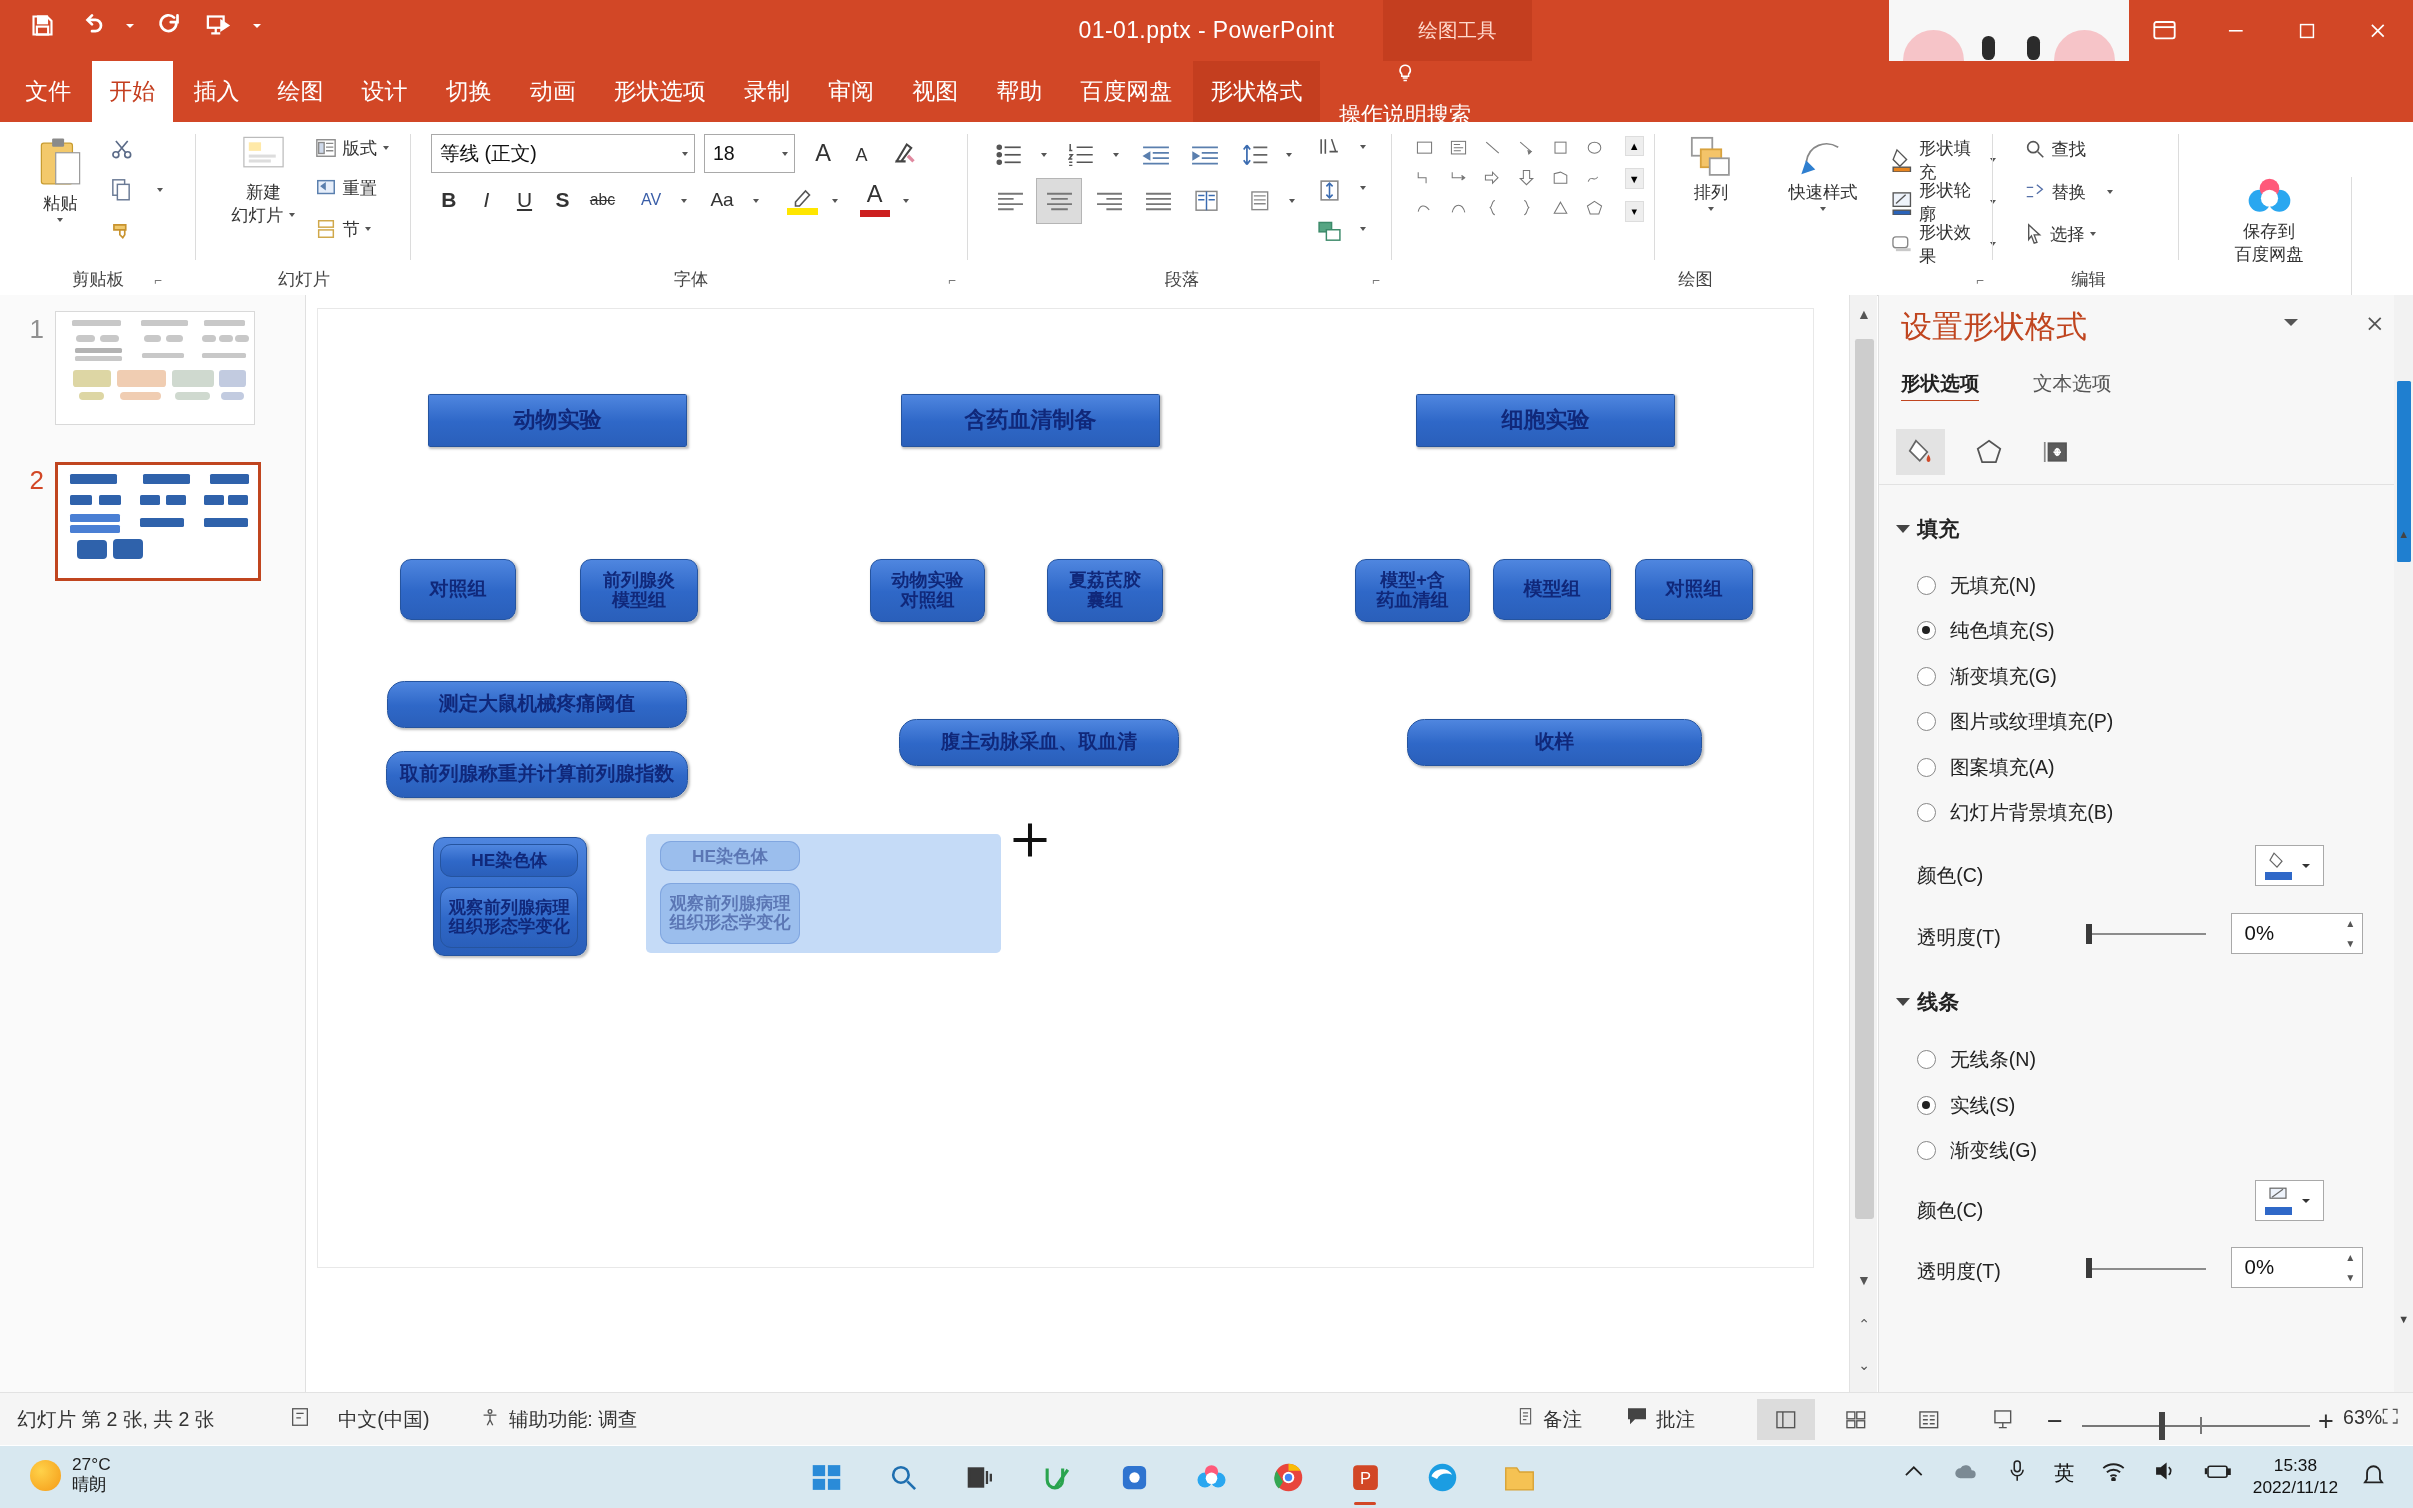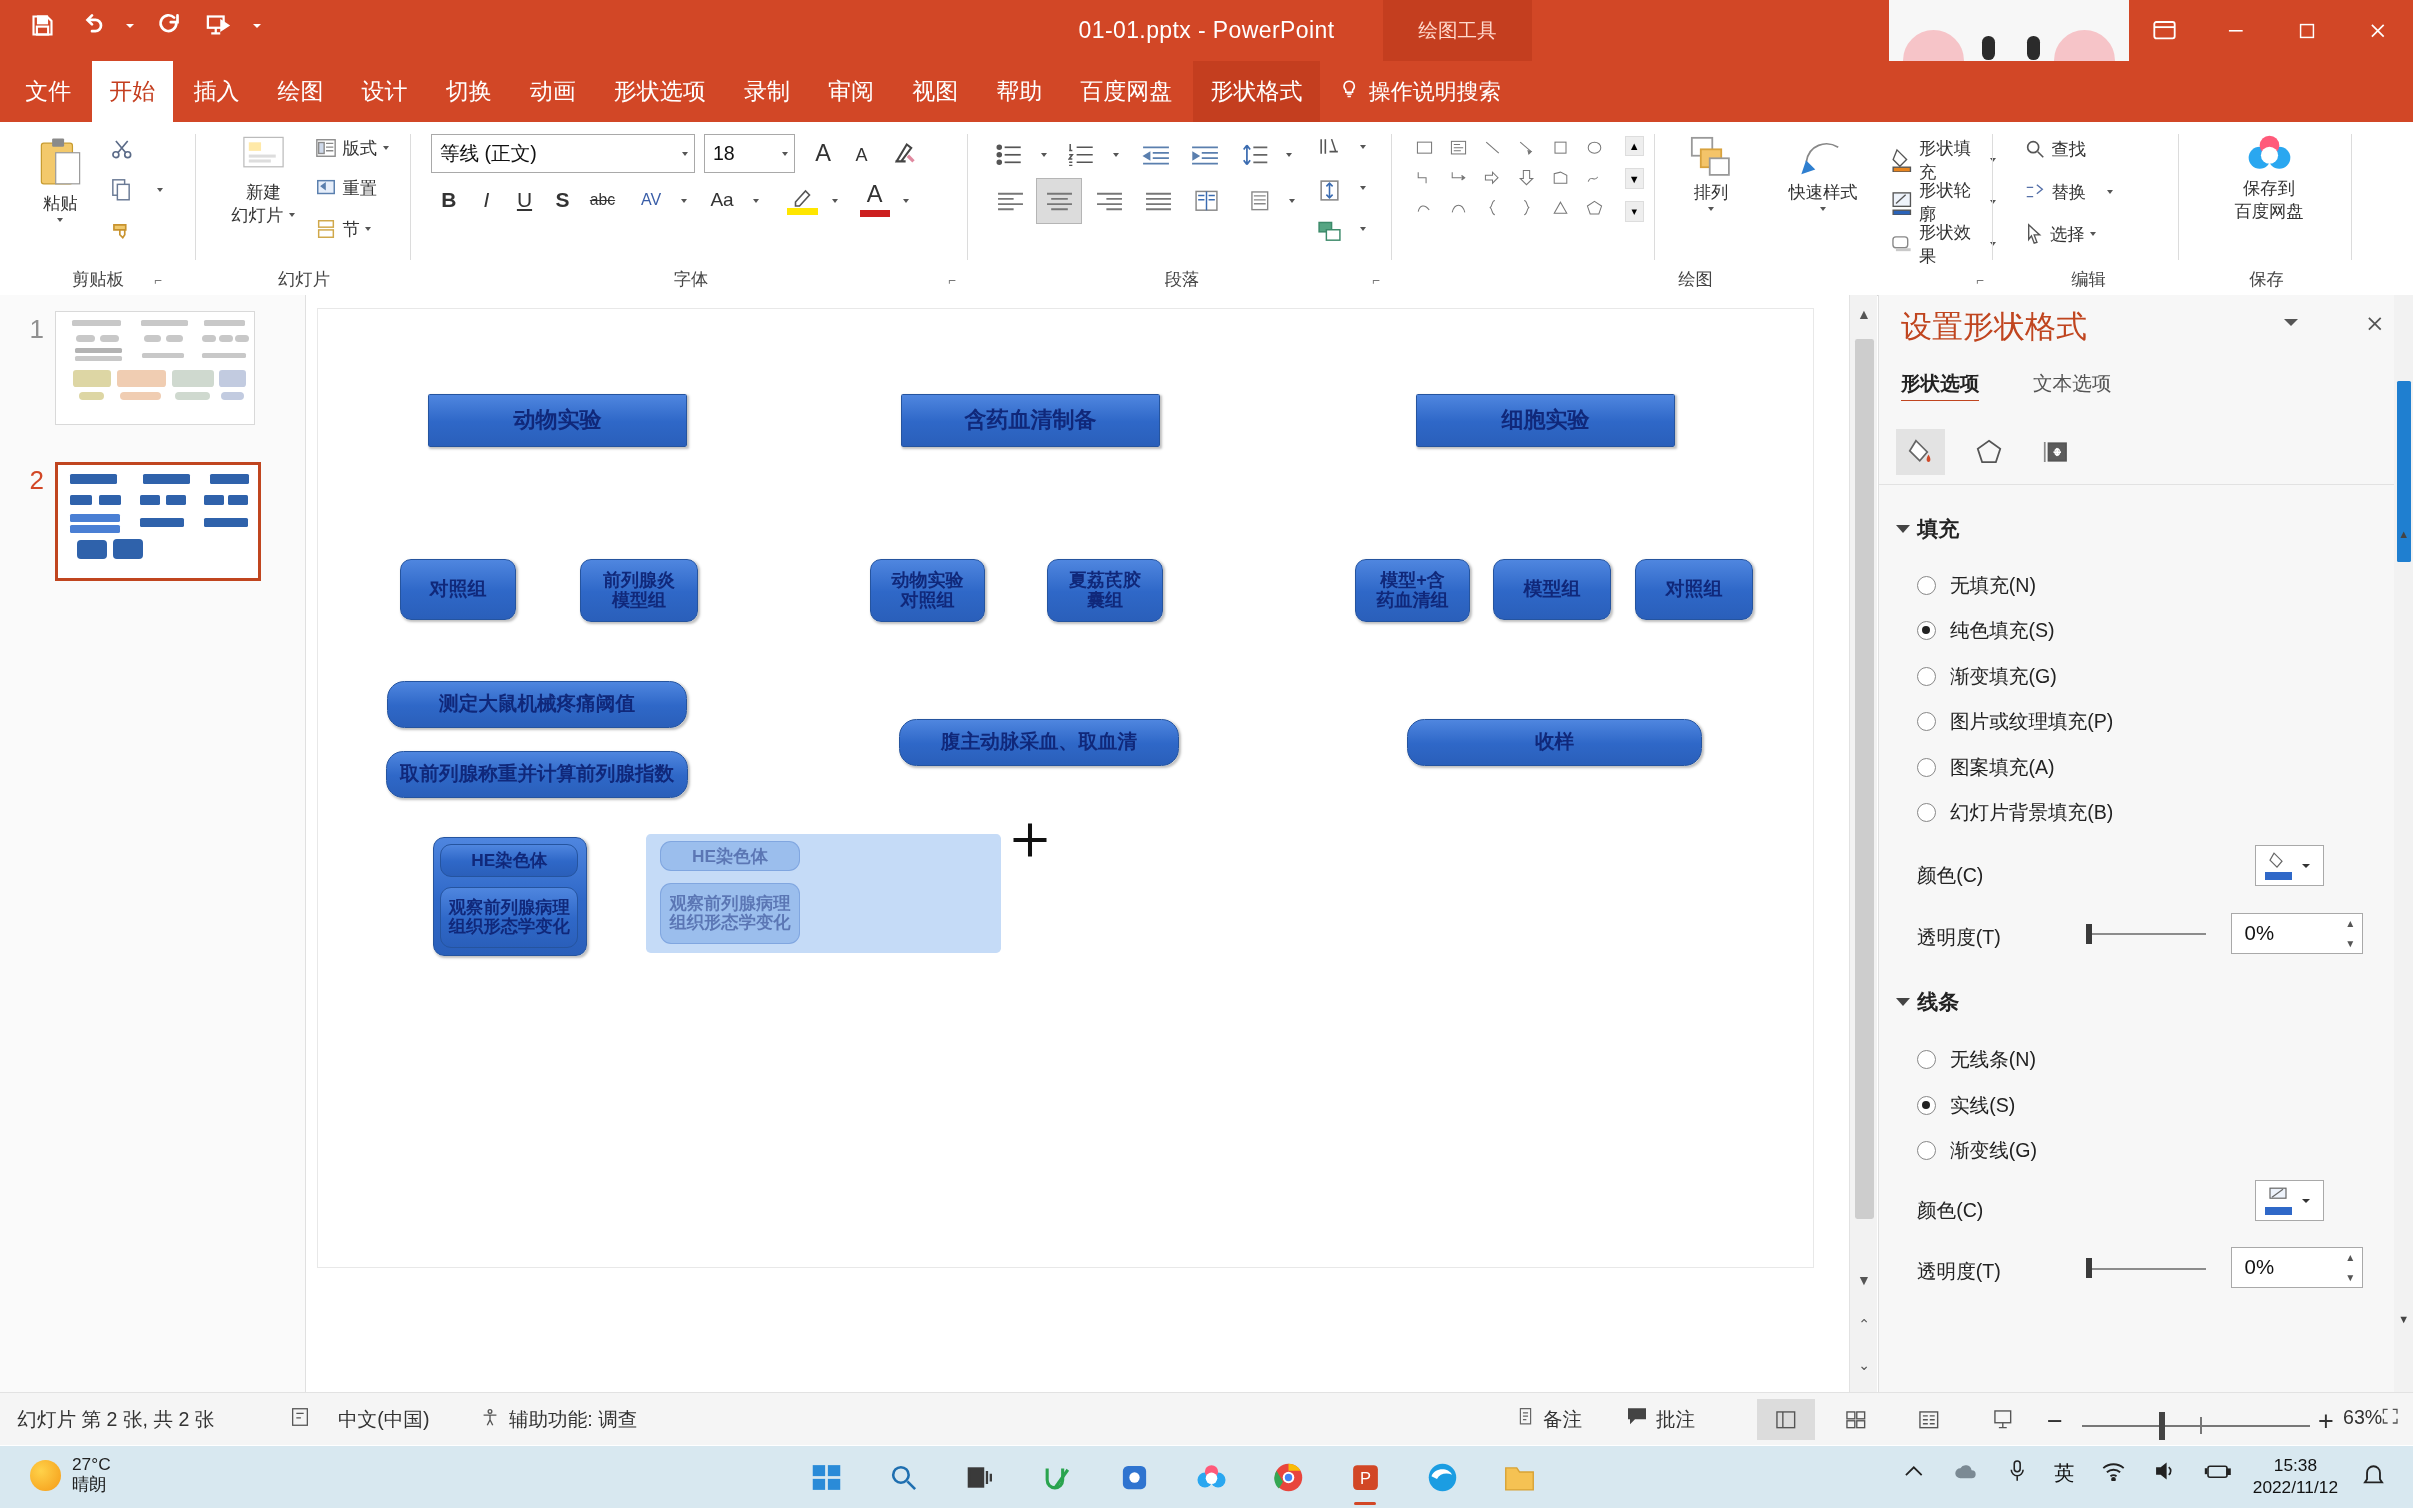--- a/index.html
+++ b/index.html
@@ -41,21 +41,21 @@
   .cheek { position:absolute; width:61px;height:61px;border-radius:50%; background:#f6c4c8; }
 
   
   .tabstrip { position:absolute; left:0; top:61px; width:2413px; height:61px; background:#d24726; }
   .tab {
     height:61px; padding:0 17.3px; display:inline-flex; align-items:center;
     color:#fff; font-size:23px; cursor:pointer; vertical-align:top;
   }
   .tab.active { background:#fff; color:#c43e1f; }
   .tab.ctxactive { background:#c43e1f; color:#fff; }
-  .tellme { display:inline-flex; align-items:center; gap:9.4px; height:61px; padding:0 15.7px; color:#fff; font-size:22px; cursor:pointer; vertical-align:top;}
+  .tellme { display:inline-flex; align-items:center; gap:9.4px; height:61px; padding:0 15.7px; color:#fff; font-size:22px; cursor:pointer; vertical-align:top;flex-direction:column;}
   .cmt-icon { position:absolute; right:38px; top:75px; cursor:pointer; }
 
   
   .ribbon {
     position:absolute; left:0; top:123px; width:2413px; height:173px;
     background:#fff; border-bottom:0.8px solid #d6d6d6;
   }
   .grp { position:absolute; top:0; height:173px; }
   .grp-name {
     position:absolute; bottom:4.7px; left:0; width:100%;
@@ -798,21 +798,21 @@
               <path d="M5 2l12 11h-6l3 8-3 1-3-8-3 4z"></path>
             </svg>
         </span>
         <span>选择</span>
         <span class="mini-caret"></span>
       </div>
       <div class="grp-name">编辑</div>
       <div class="grp-sep" style="left:182px;"></div>
     </div>
 
-    <div class="grp" style="left:2180px;width:173px;">
+    <div class="grp" style="left:2180px;width:173px;margin-top:43px;">
       <div class="bigbtn" style="left:38px;top:9.4px;width:102px;">
         <span class="icobox">
           <svg width="49" height="44" viewBox="0 0 40 34">
             <circle cx="12" cy="20" r="9" fill="#2aa7f0"></circle>
               <circle cx="28" cy="20" r="9" fill="#2aa7f0"></circle>
             <circle cx="20" cy="10" r="8" fill="#ff5a7a"></circle>
               <circle cx="20" cy="18" r="7" fill="#fff"></circle>
           </svg>
         </span>
         <span class="lbl">保存到</span>

